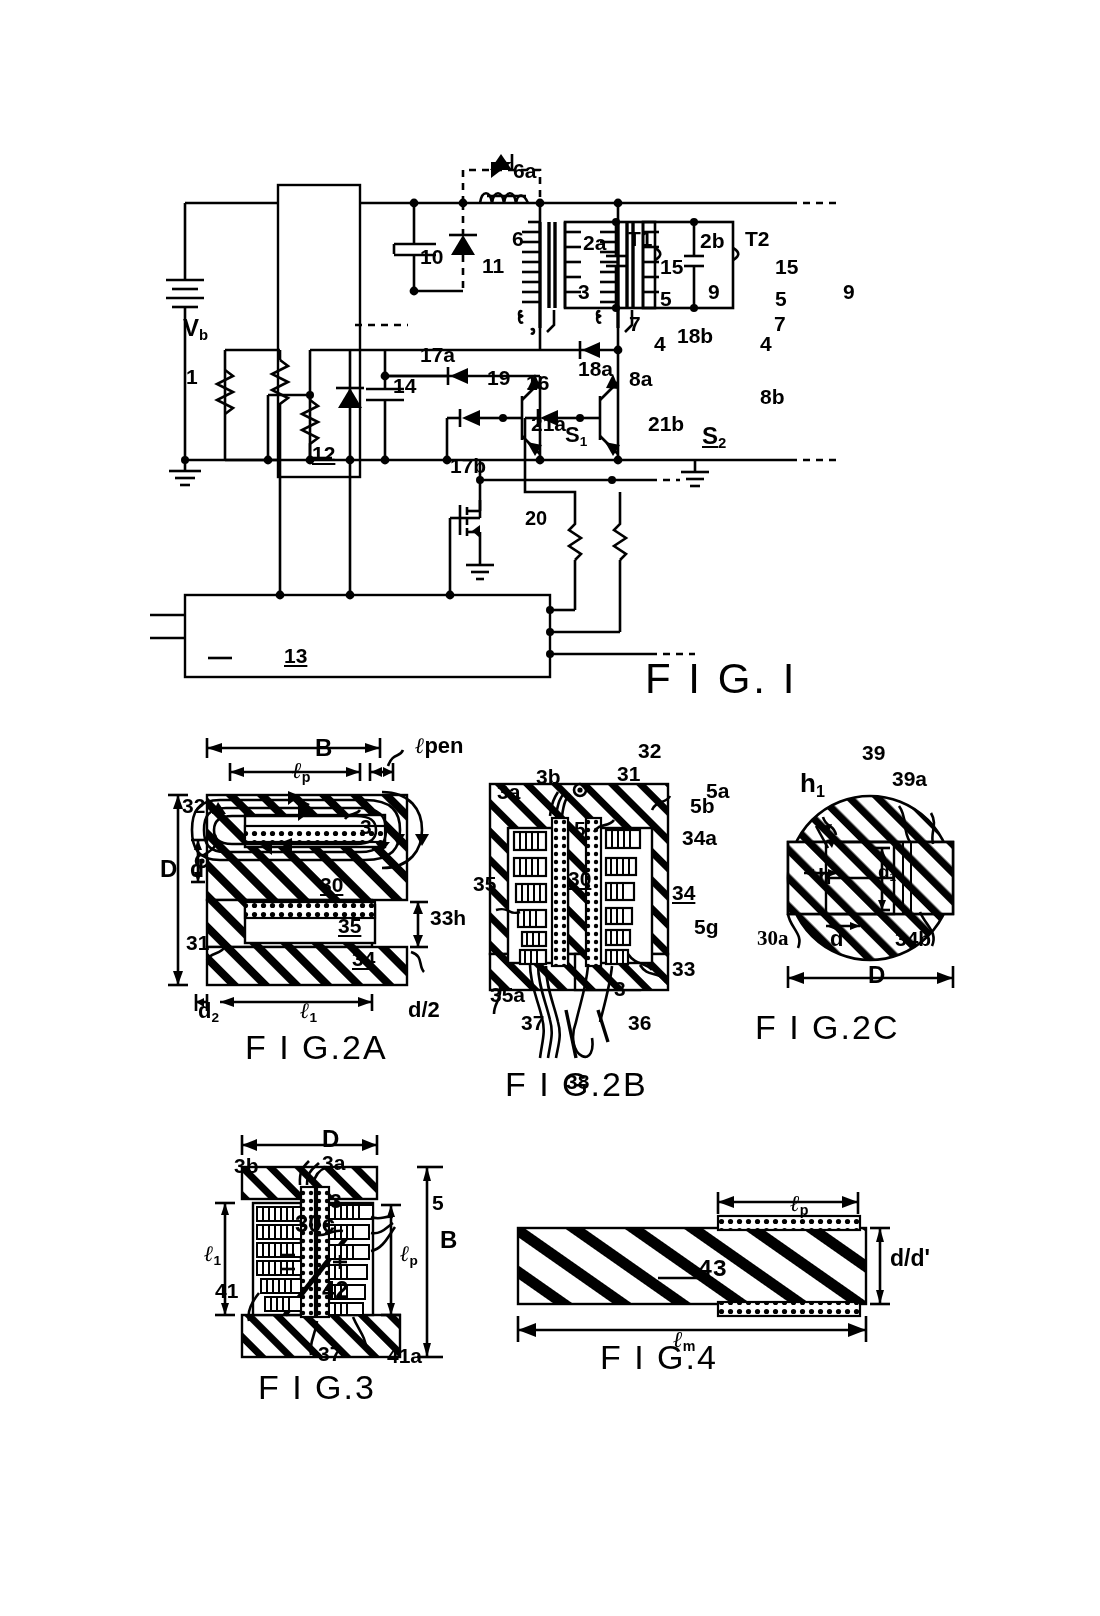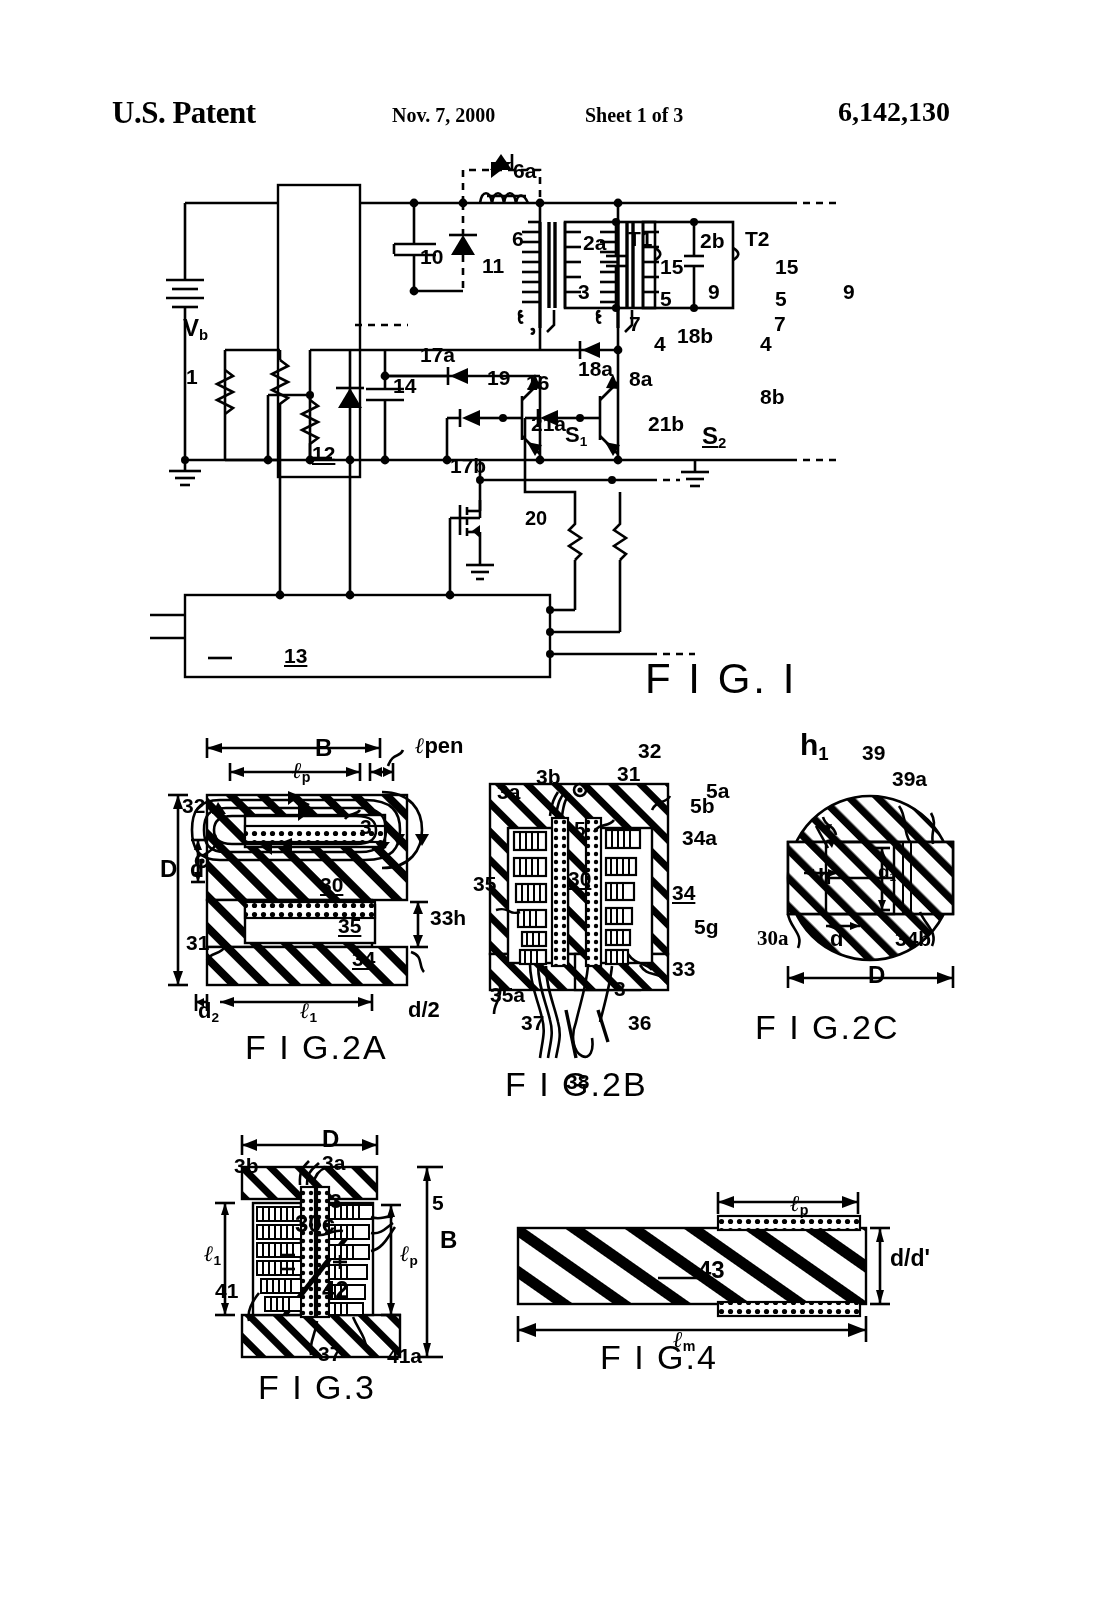--- a/index.html
+++ b/index.html
@@ -34,26 +34,20 @@
   .cap{position:absolute;white-space:nowrap;font-family:"Liberation Sans",sans-serif;
        font-size:34px;letter-spacing:2px;}
   .sub{font-size:.62em;vertical-align:-.28em;}
   .itl{font-family:"Liberation Serif",serif;font-style:italic;font-weight:bold;}
 </style>
 </head>
 <body>
 
 <div class="page">
 
-  <div class="hdr">
-    <span class="t1">U.S. Patent</span>
-    <span class="t2">Nov. 7, 2000</span>
-    <span class="t3">Sheet 1 of 3</span>
-    <span class="t4">6,142,130</span>
-  </div>
 
   <svg style="left:150px;top:160px;" width="700" height="530" viewBox="0 0 700 530">
     <defs>
       <marker id="dot" markerWidth="8" markerHeight="8" refX="4" refY="4">
         <circle cx="4" cy="4" r="3.4" fill="#000"></circle>
       </marker>
     </defs>
 
     <path class="ln w2" d="M35 43 L35 120"></path>
     <path class="ln w2" d="M35 43 L130 43"></path>
@@ -646,21 +640,21 @@
     <path class="ln w2" d="M28 196 L28 218"></path>
     <path class="ln w2" d="M193 196 L193 218"></path>
 
     <path class="ln w2" d="M139 36 C148 48 142 60 150 72"></path>
     <path class="ln w2" d="M171 43 C178 55 170 62 173 74"></path>
     <path class="ln w2" d="M38 178 C44 164 30 158 28 144"></path>
     <path class="ln w2" d="M172 176 C178 162 166 156 160 142"></path>
   </svg>
 
   <div>
-    <span class="lbl" style="left:800px;top:730px;font-size:30px;">h<span class="sub">1</span></span>
+    <span class="lbl" style="left:800px;top:770px;font-size:26px;">h<span class="sub">1</span></span>
     <span class="lbl" style="left:862px;top:742px;">39</span>
     <span class="lbl" style="left:892px;top:768px;">39a</span>
     <span class="lbl" style="left:818px;top:866px;font-size:22px;">h</span>
     <span class="lbl" style="left:878px;top:862px;font-size:19px;">d<span class="sub">1</span></span>
     <span class="lbl" style="left:830px;top:928px;font-size:22px;">d</span>
     <span class="lbl" style="left:757px;top:928px;font-family:Liberation Serif, serif;">30a</span>
     <span class="lbl" style="left:895px;top:928px;">34b</span>
     <span class="lbl" style="left:868px;top:963px;font-size:24px;">D</span>
     <span class="cap" style="left:755px;top:1008px;">F I G.2C</span>
   </div>
@@ -860,19 +854,19 @@
     <path class="fil" d="M8 140 L26 133 L26 147 Z"></path>
     <path class="fil" d="M356 140 L338 133 L338 147 Z"></path>
     <path class="ln w2" d="M8 126 L8 152"></path>
     <path class="ln w2" d="M356 126 L356 152"></path>
 
     <path class="ln w2" d="M148 88 L190 88"></path>
   </svg>
 
   <div>
     <span class="lbl" style="left:790px;top:1192px;font-size:23px;"><span class="itl">ℓ</span><span class="sub">p</span></span>
-    <span class="lbl" style="left:698px;top:1258px;font-size:24px;">43</span>
+    <span class="lbl" style="left:698px;top:1258px;font-size:24px;font-family:Liberation Mono, monospace;">43</span>
     <span class="lbl" style="left:673px;top:1328px;font-size:23px;"><span class="itl">ℓ</span><span class="sub">m</span></span>
     <span class="lbl" style="left:890px;top:1247px;font-size:23px;">d/d'</span>
     <span class="cap" style="left:600px;top:1338px;">F I G.4</span>
   </div>
 
 </div>
 
 </body></html>

